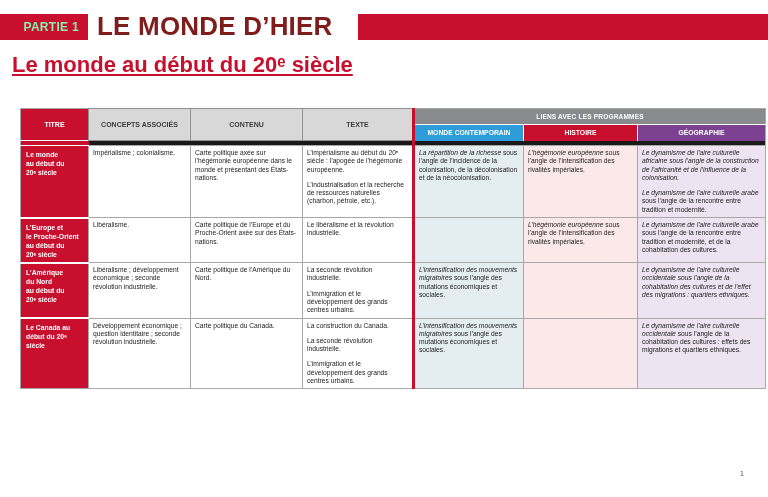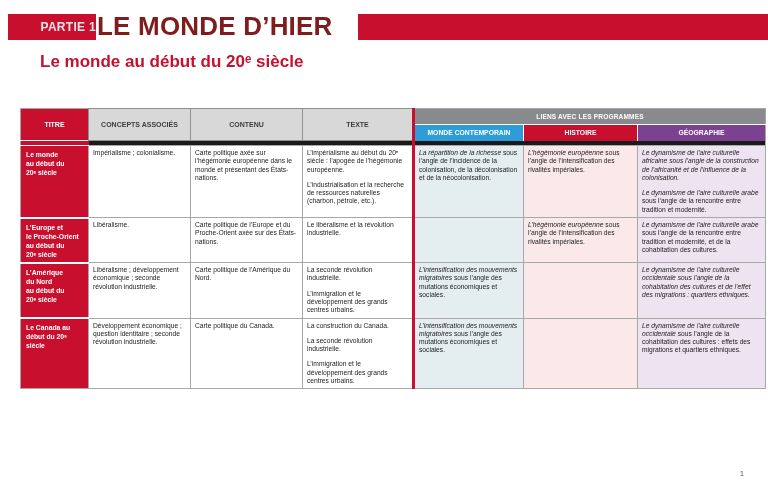--- a/index.html
+++ b/index.html
@@ -1,27 +1,27 @@
 <!DOCTYPE html>
 <html><head>
 <meta charset="utf-8">
 <style>
   * { margin:0; padding:0; box-sizing:border-box; }
   html,body { width:768px; height:497px; background:#fff;
     font-family:"Liberation Sans","DejaVu Sans",sans-serif; }
   .page { position:relative; width:768px; height:497px; overflow:hidden; background:#fff; }
 
   
-  .badge { position:absolute; left:8px; top:14px; width:88px; height:26px;
-    background:#C8102E; color:#e5e5e5; font-weight:bold; font-size:12px;
-    display:flex; align-items:center; justify-content:flex-end; padding-right:0; letter-spacing:.3px; }
+  .badge { position:absolute; left:0; top:14px; width:88px; height:26px;
+    background:#C8102E; color:#86efac; font-weight:bold; font-size:12px;
+    display:flex; align-items:center; justify-content:flex-end; padding-right:9px; letter-spacing:.3px; }
   .main-title { position:absolute; left:97px; top:11px; font-size:26px; font-weight:bold;
     color:#7f1d1d; letter-spacing:.2px; white-space:nowrap; }
   .title-bar { position:absolute; left:358px; top:14px; width:410px; height:26px; background:#C8102E; }
-  .subtitle { position:absolute; left:40px; top:52px; font-size:17px; font-weight:bold; color:#C8102E; }
+  .subtitle { position:absolute; left:12px; top:52px; font-size:22px; font-weight:bold; color:#C8102E;text-decoration:underline; }
 
   
   .tbl-wrap { position:absolute; left:20px; top:108px; }
   table { border-collapse:collapse; table-layout:fixed; width:745px; border:1px solid #a6a6a6; }
   th, td { vertical-align:top; }
 
   th { font-weight:bold; text-align:center; vertical-align:middle; }
   .h-titre { background:#C8102E; color:#fff; font-size:7px; border:0; }
   .h-gray { background:#D8D8D8; color:#3c3c3c; font-size:7px; border:1px solid #8f8f8f; }
   .h-liens { background:#898A8D; color:#fff; font-size:6.5px; height:16px;

